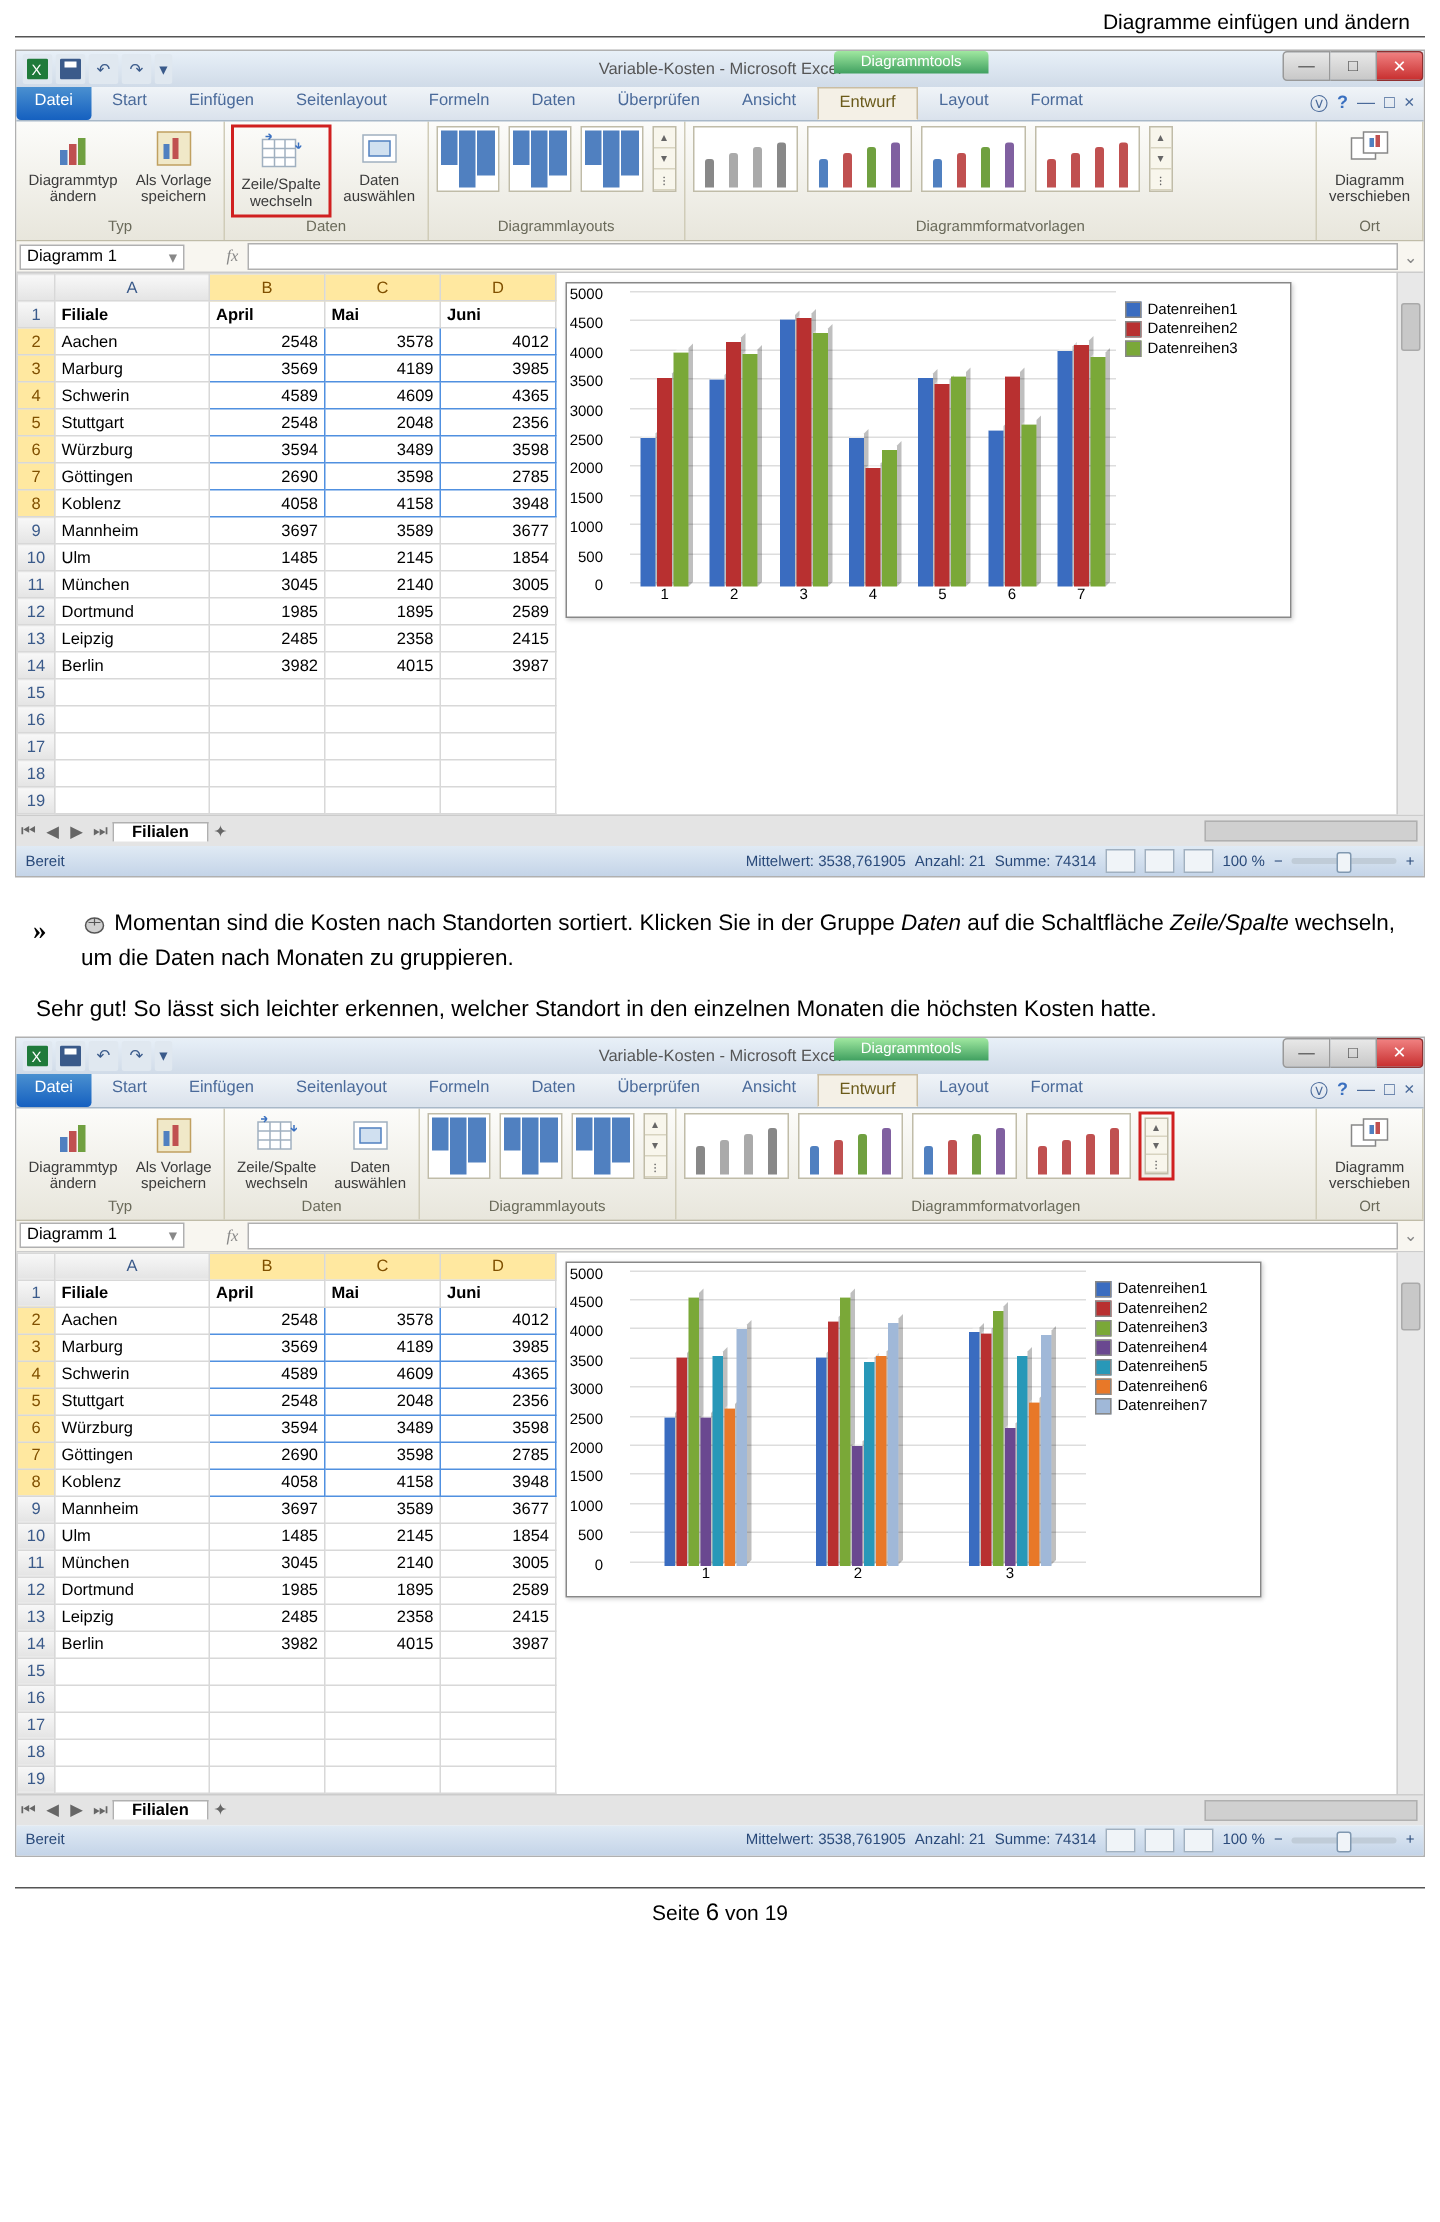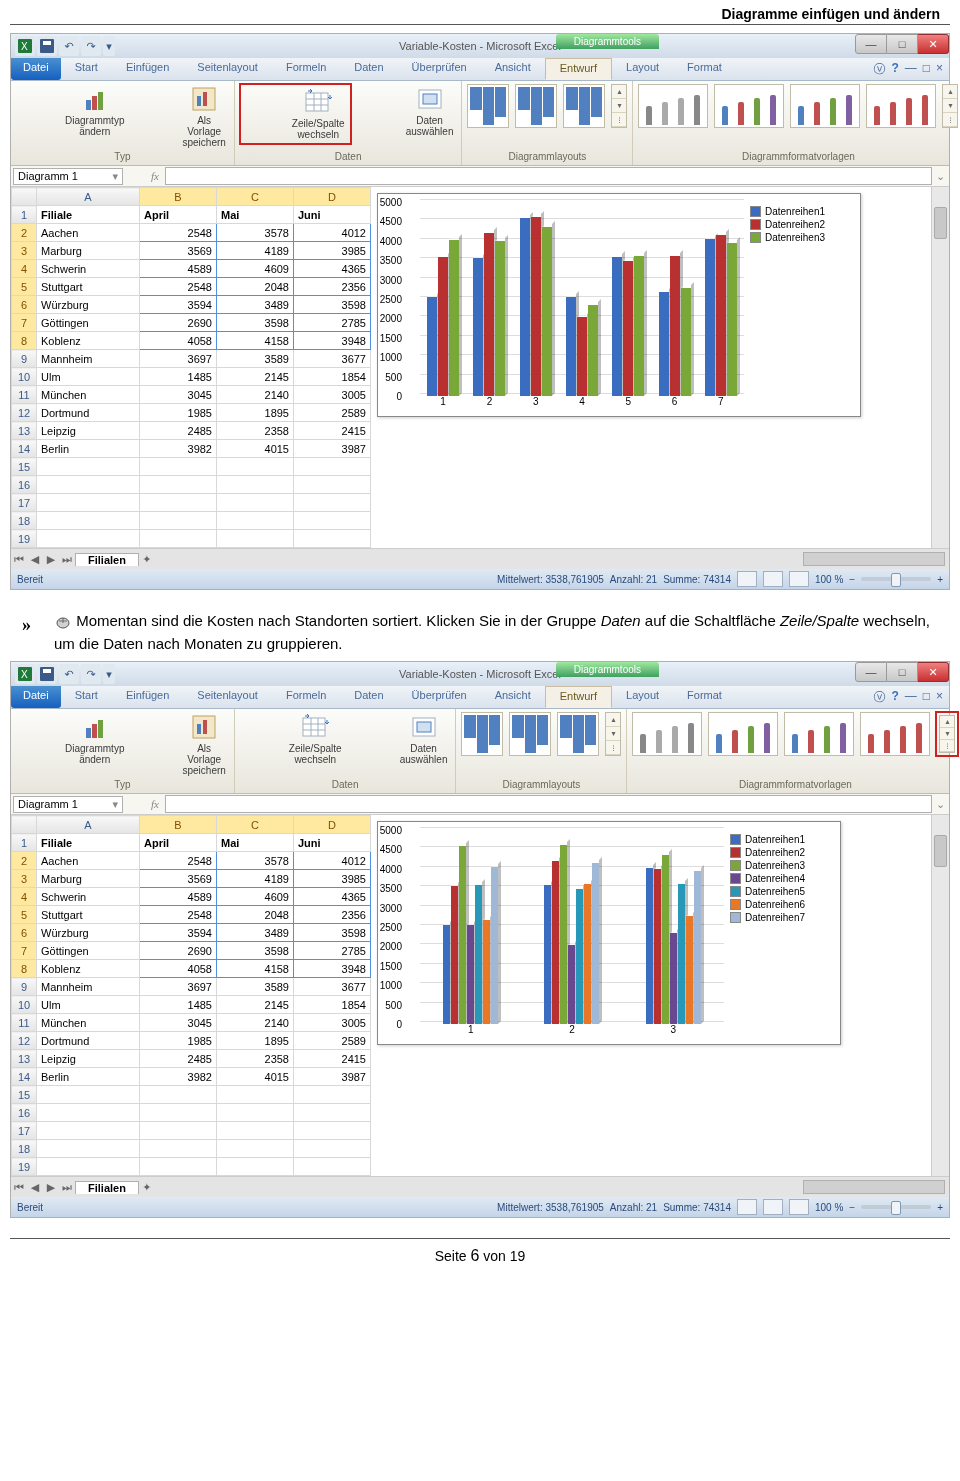--- a/index.html
+++ b/index.html
@@ -1,37 +1,37 @@
 <!DOCTYPE html>
 <html><head>
 <meta charset="utf-8">
 <style>
 body { margin:0; font-family:Arial,sans-serif; font-size:13px; background:#fff; color:#000; width:960px; }
 .page { padding:0 10px; }
-.header-line { text-align:right; font-size:14px; padding:6px 10px 2px; border-bottom:1.5px solid #555; margin-bottom:8px;font-weight:bold; }
+.header-line { text-align:right; font-size:14px; padding:6px 10px 2px; border-bottom:1.5px solid #555; margin-bottom:8px; }
 .excel { border:1px solid #b0b0b0; font-size:11px; font-family:"Segoe UI",Tahoma,sans-serif; margin-bottom:14px; background:#fff; }
 .window-bar { height:24px; background:linear-gradient(#e8f0f8,#d0dbe8); position:relative; display:flex; align-items:center; }
 .qat { display:flex; gap:2px; padding-left:4px; align-items:center; }
 .qat-btn { width:18px; height:18px; background:#e0e8f0; display:flex; align-items:center; justify-content:center; font-size:11px; color:#3a5a8a; border:1px solid transparent; border-radius:2px;}
 .title-text { position:absolute; left:50%; transform:translateX(-50%); color:#555; }
 .win-ctrl { position:absolute; right:0; top:0; display:flex; }
 .win-btn { width:30px; height:18px; display:flex; align-items:center; justify-content:center; font-family:Arial; font-size:11px; color:#444;}
 .win-btn.min{background:linear-gradient(#e8e8e8,#c8c8c8);border:1px solid #999;border-top-left-radius:3px;border-bottom-left-radius:3px;}
 .win-btn.max{background:linear-gradient(#e8e8e8,#c8c8c8);border:1px solid #999;border-left:none;}
 .win-btn.close{background:linear-gradient(#f08080,#c83030);color:#fff;border:1px solid #903030;border-left:none;border-top-right-radius:3px;border-bottom-right-radius:3px;}
 .tool-tab { position:absolute; right:290px; top:0; background:linear-gradient(#a0e8a0,#40a060); color:#fff; font-size:10px; padding:2px 18px; border-radius:3px 3px 0 0; }
 .tabs { display:flex; background:linear-gradient(#f0f4f8,#dae2ec); border-bottom:1px solid #a8b8c8; height:22px; align-items:stretch; position:relative; }
 .file-tab { background:linear-gradient(#4a90d0,#1560c0); color:#fff; padding:3px 12px; font-size:11px; border-radius:0 0 3px 3px; }
 .tab { padding:3px 14px; color:#4a6a9a; cursor:pointer; }
 .tab.active { background:#f4f0e6; border:1px solid #cabda2; border-bottom:1px solid #f4f0e6; color:#6a5a1a; }
 .tabs-right { position:absolute; right:6px; top:3px; display:flex; gap:6px; color:#4a6a9a; font-size:12px;}
 .ribbon { display:flex; background:linear-gradient(#fcfcfa,#e8e6dc); min-height:74px; border-bottom:1px solid #c0bca8; }
 .rgroup { border-right:1px solid #d0ccb8; padding:2px 4px; display:flex; flex-direction:column; justify-content:space-between; text-align:center; }
 .rgroup-label { font-size:10px; color:#6a6a5a; padding:1px 0; }
-.rbtn { display:flex; flex-direction:column; align-items:center; padding:2px 4px; font-size:10px; color:#3a3a3a; line-height:1.1; cursor:pointer;margin-left:46px;}
+.rbtn { display:flex; flex-direction:column; align-items:center; padding:2px 4px; font-size:10px; color:#3a3a3a; line-height:1.1; cursor:pointer;}
 .rbtn-icon { width:28px; height:28px; margin-bottom:2px; display:flex; align-items:center; justify-content:center; }
 .rrow { display:flex; gap:4px; }
 .highlight-btn { border:2px solid #d02020; padding:1px; }
 .layout-thumb { width:36px; height:38px; border:1px solid #c0bca8; background:#fff; margin:1px; display:inline-flex; flex-direction:column; padding:2px; gap:1px;}
 .layout-thumb .bar-row{display:flex;gap:1px;height:100%;}
 .layout-thumb .mini-bar{flex:1;background:#5080c0;}
 .style-thumb { width:64px; height:38px; border:1px solid #c0bca8; background:#fff; margin:1px; display:flex; align-items:flex-end; justify-content:space-around; padding:2px;}
 .style-thumb .cyl{width:6px;border-radius:2px 2px 0 0;}
 .more-gallery{width:14px;border:1px solid #c0bca8;background:#f8f6ec;margin:1px;display:flex;flex-direction:column;}
 .more-gallery div{flex:1;display:flex;align-items:center;justify-content:center;font-size:8px;color:#666;border-bottom:1px solid #d8d4c0;}
@@ -558,20 +558,21 @@
 </div>
 
 <div class="body-text">
  <span class="bullet">»</span>
  <span class="mouse-icon"><svg width="18" height="14" viewBox="0 0 18 14">
           <ellipse cx="9" cy="8" rx="6" ry="5" fill="#d0d0d0" stroke="#555"></ellipse>
           <path d="M9 3v5M5 6h8" stroke="#555" stroke-width="0.8"></path>
         </svg></span>
  <span> Momentan sind die Kosten nach Standorten sortiert. Klicken Sie in der Gruppe </span><i>Daten</i><span> auf die Schaltfläche </span><i>Zeile/Spalte</i><span> wechseln, um die Daten nach Monaten zu gruppieren.</span>
 </div>
+<div class="body-text" style="padding-left:14px">Sehr gut! So lässt sich leichter erkennen, welcher Standort in den einzelnen Monaten die höchsten Kosten hatte.</div>
 
 <div class="excel">
  <div class="window-bar">
   <div class="qat">
    <div class="qat-btn">
             <svg width="14" height="14">
               <rect width="14" height="14" fill="#1f7a3a" rx="1"></rect>
               <text x="3" y="11" fill="#fff" font-size="10">X</text>
             </svg>
           </div>

